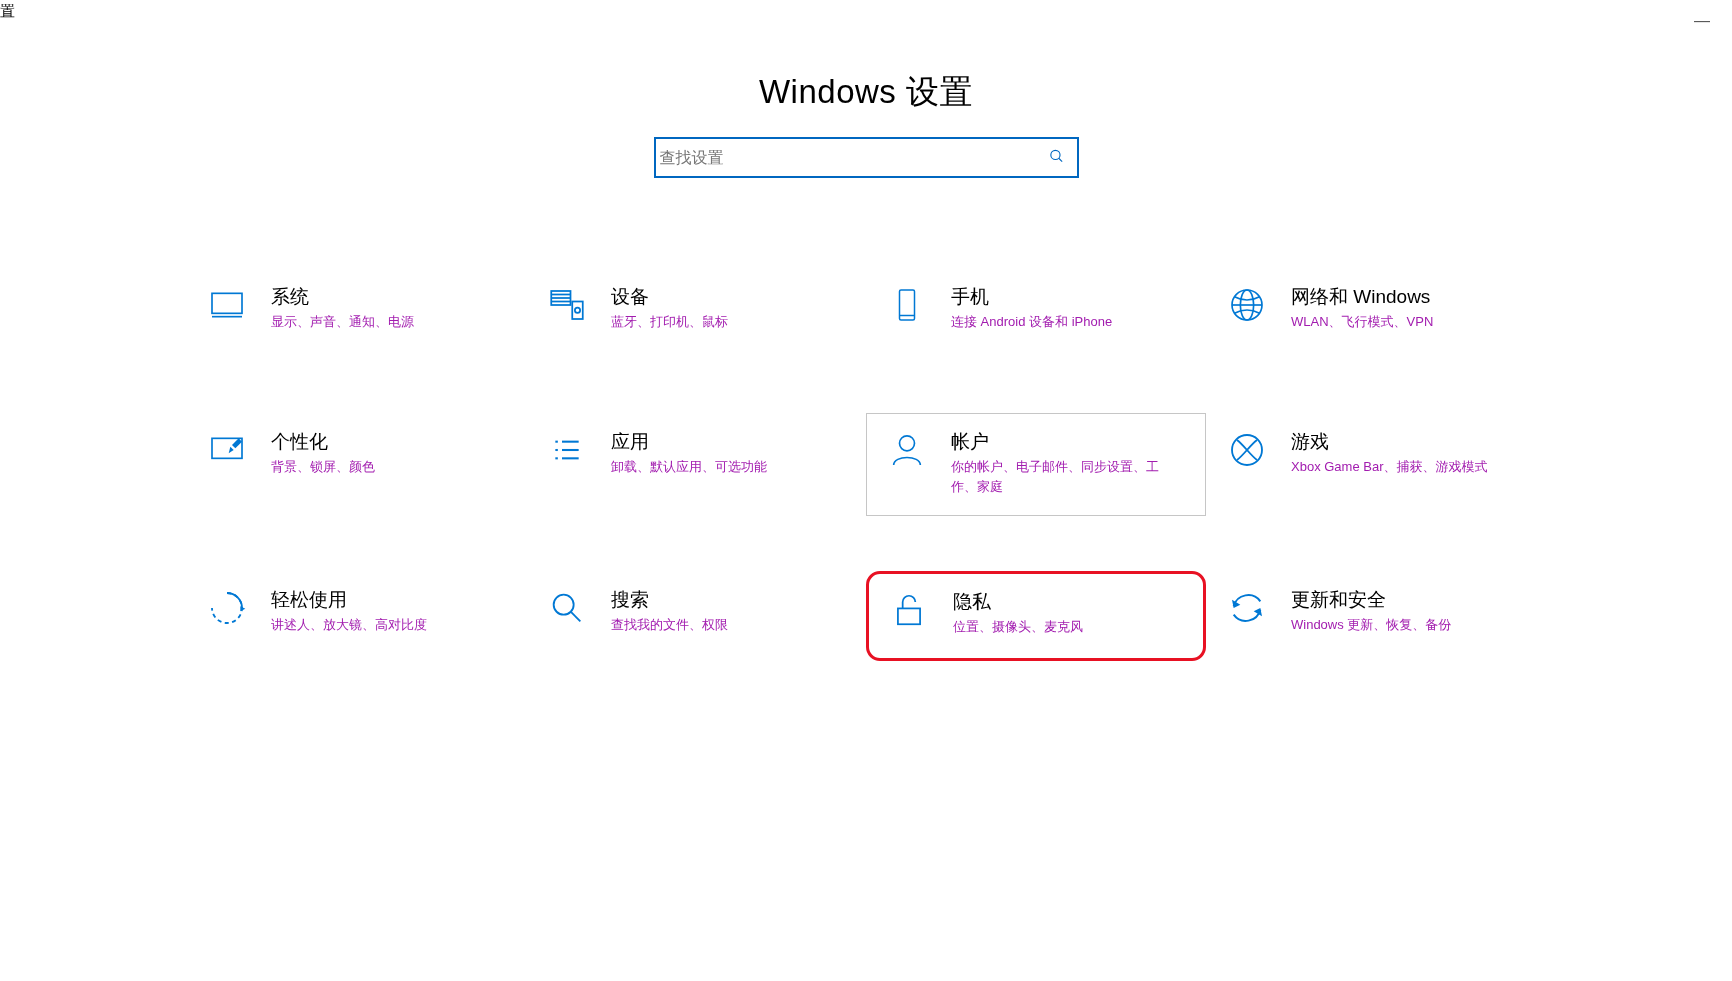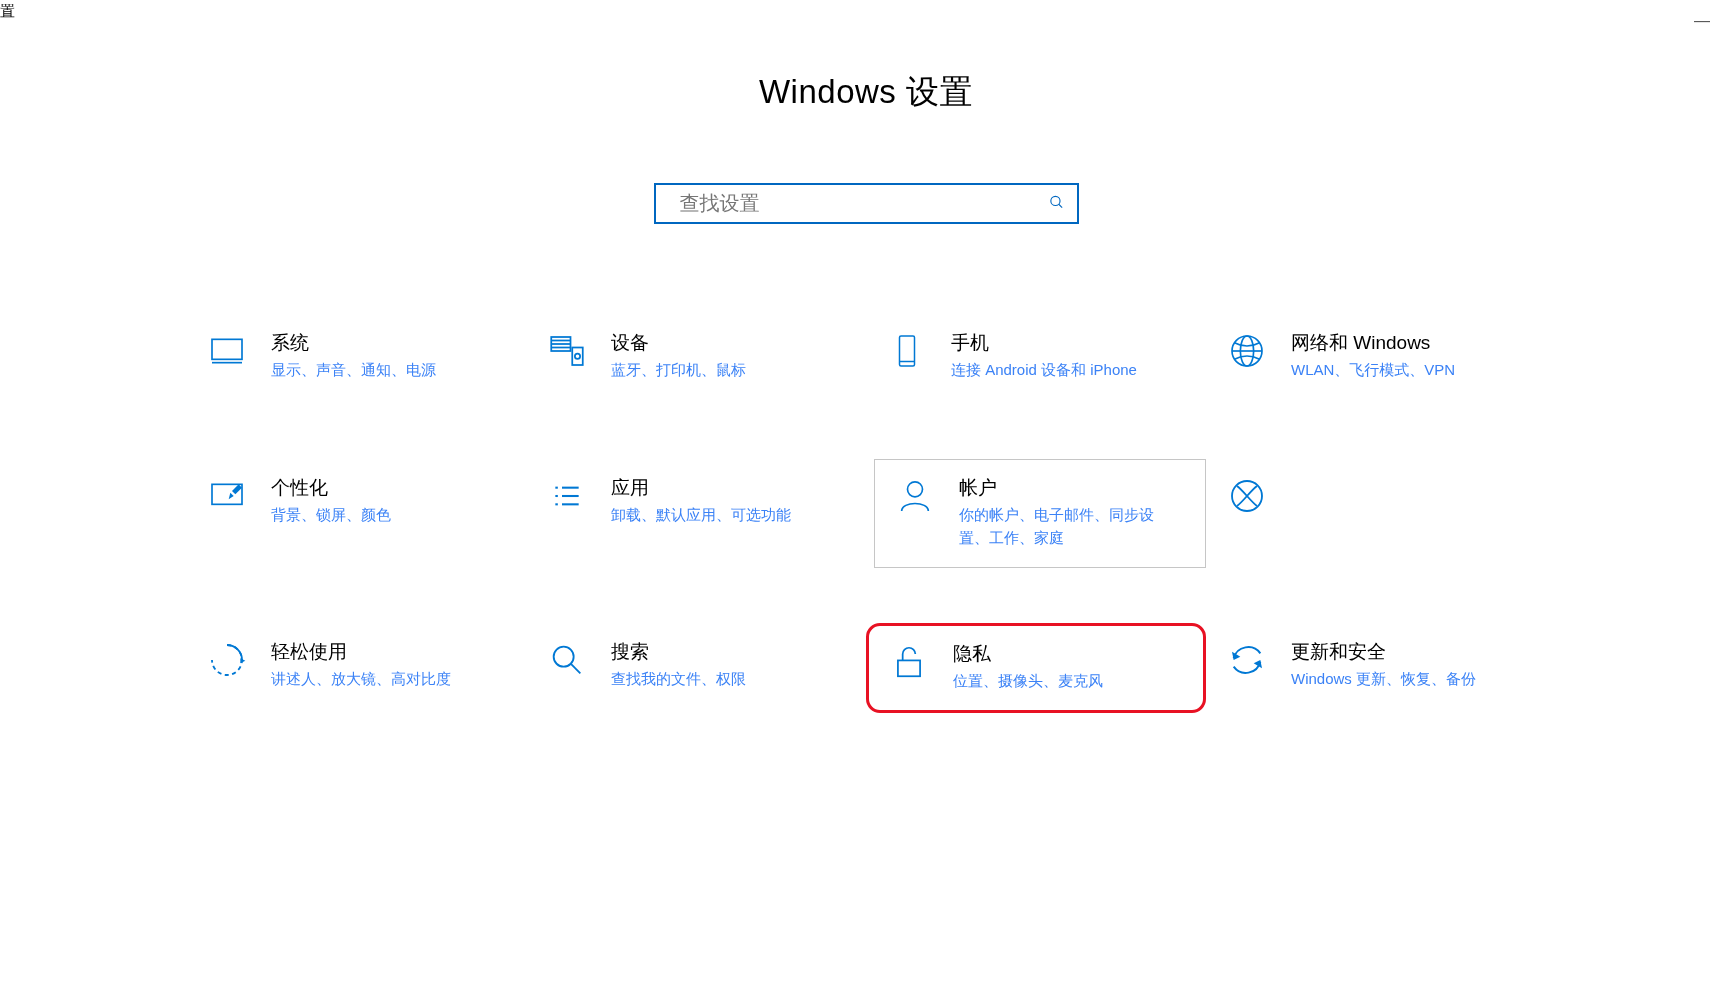--- a/index.html
+++ b/index.html
@@ -31,38 +31,38 @@
     padding-top: 70px;
     display: flex;
     flex-direction: column;
     align-items: center;
   }
   .page-title {
     font-size: 33px;
     font-weight: 300;
     letter-spacing: 0.5px;
     text-align: center;
-    margin-bottom: 68px;
+    margin-bottom: 22px;
   }
   .search-wrap {
     position: relative;
     width: 425px;
     height: 41px;
     border: 2px solid #0067c0;
     box-sizing: border-box;
     display: flex;
     align-items: center;
     margin-bottom: 90px;
   }
   .search-input {
     flex: 1;
     border: none;
     outline: none;
-    font-size: 20px;
-    padding: 0 24px;
+    font-size: 16px;
+    padding: 0 4px;
     background: transparent;
     color: #be185d;
   }
   .search-input::placeholder { color: #767676; }
   .search-icon {
     position: absolute;
     right: 12px;
     top: 50%;
     transform: translateY(-50%);
     color: #0067c0;
@@ -78,21 +78,21 @@
   .tile {
     display: flex;
     align-items: flex-start;
     padding: 14px 18px 18px 18px;
     box-sizing: border-box;
     border: 1px solid transparent;
     cursor: default;
     position: relative;
     min-height: 90px;
   }
-  .tile.hovered { border: 1px solid #c6c6c6; margin-left: 8px; }
+  .tile.hovered { border: 1px solid #c6c6c6; }
   .tile.highlighted {
     border: 3px solid #e81123;
     border-radius: 14px;
   }
   .tile-icon {
     width: 44px;
     height: 44px;
     flex-shrink: 0;
     margin-right: 22px;
     display: flex;
@@ -100,22 +100,22 @@
     justify-content: center;
   }
   .tile-icon svg { display: block; }
   .tile-text { padding-top: 2px; }
   .tile-title {
     font-size: 19px;
     color: #000;
     line-height: 1.3;
   }
   .tile-desc {
-    font-size: 15px;
-    color: #3b82f6;
+    font-size: 13px;
+    color: #a21caf;
     line-height: 1.55;
     margin-top: 2px;
     max-width: 215px;
   }
 </style>
 </head>
 <body>
 
 <div class="top-left-char">置</div>
 <div class="window-minimize">—</div>
@@ -240,20 +240,24 @@
 
 
     <div class="tile">
       <span class="tile-icon">
         <svg width="40" height="40" viewBox="0 0 48 48" fill="none" stroke="#0078d4" stroke-width="2.2">
           <circle cx="24" cy="24" r="18"></circle>
           <path d="M12 12 C20 18 28 30 36 36"></path>
           <path d="M36 12 C28 18 20 30 12 36"></path>
         </svg>
       </span>
+      <div class="tile-text">
+        <div class="tile-title">游戏</div>
+        <div class="tile-desc">Xbox Game Bar、捕获、游戏模式</div>
+      </div>
     </div>
 
     <div class="tile">
       <span class="tile-icon">
         <svg width="40" height="40" viewBox="0 0 48 48" fill="none" stroke="#0078d4" stroke-width="2.2">
           <path d="M24 6 A18 18 0 1 1 6 24" stroke-dasharray="5 4"></path>
           <path d="M24 6 A18 18 0 0 1 42 24"></path>
           <polygon points="40,22 46,25 40,28" fill="#0078d4" stroke="none"></polygon>
         </svg>
       </span>

